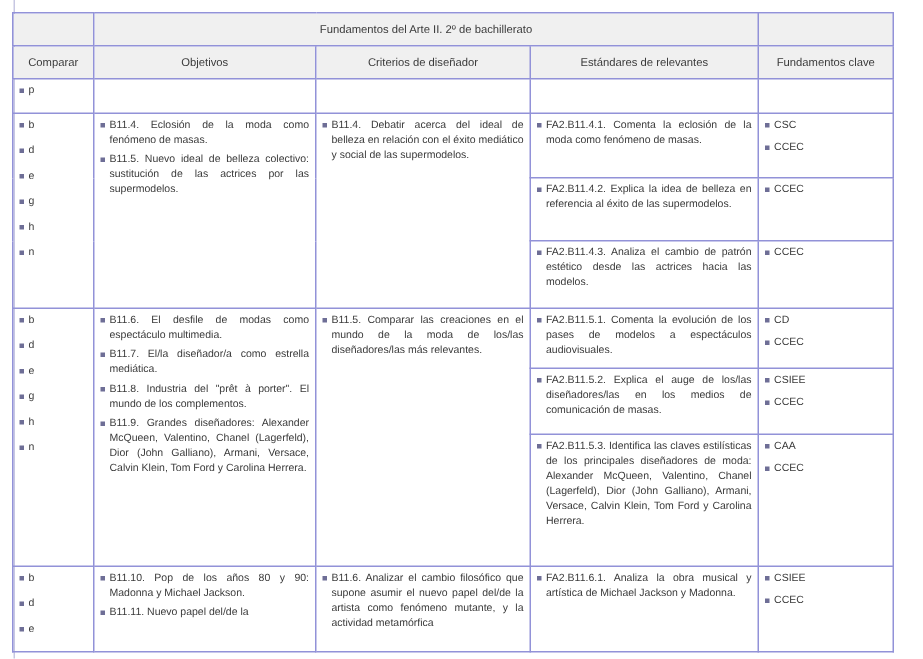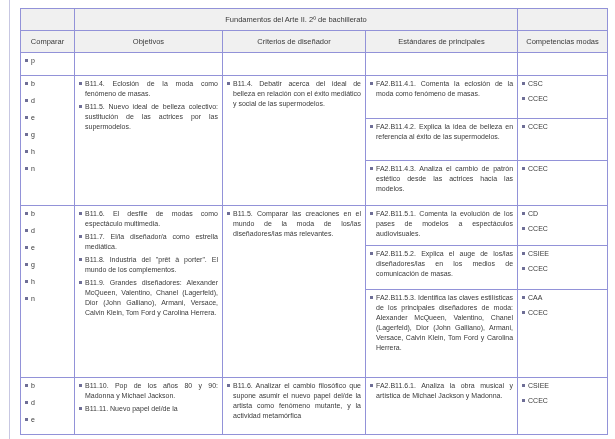--- a/index.html
+++ b/index.html
@@ -10,21 +10,21 @@
     --page-edge:#c7c7e2;
   }
   *{box-sizing:border-box;}
   html,body{margin:0;padding:0;}
   body{
     width:615px;height:439px;background:#ffffff;overflow:hidden;position:relative;
     font-family:"Liberation Sans","DejaVu Sans",sans-serif;color:var(--text);
   }
   .page-edge{position:absolute;left:9px;top:0;width:1px;height:439px;background:var(--page-edge);}
   table.tbl{
-    position:absolute;left:20px;top:8px;width:587px;
+    position:absolute;left:8px;top:8px;width:587px;
     border-collapse:collapse;table-layout:fixed;
   }
   .tbl td{
     border:1px solid var(--border);
     vertical-align:top;
     padding:3px 4px 2px 4px;
     font-size:7px;line-height:10px;
     overflow:hidden;
   }
   .tbl td.hd{
@@ -57,22 +57,22 @@
   <thead>
     <tr style="height:22px">
       <td class="hd"></td>
       <td class="hd" colspan="3">Fundamentos del Arte II. 2º de bachillerato</td>
       <td class="hd"></td>
     </tr>
     <tr style="height:22px">
       <td class="hd">Comparar</td>
       <td class="hd">Objetivos</td>
       <td class="hd">Criterios de diseñador</td>
-      <td class="hd">Estándares de principales</td>
-      <td class="hd">Competencias modas</td>
+      <td class="hd">Estándares de relevantes</td>
+      <td class="hd">Fundamentos clave</td>
     </tr>
   </thead>
   <tbody>
       <tr style="height: 21px;">
         <td rowspan="1">
           <div>
             <div class="li obj">
               <span class="bullet"></span>
               <span class="litext">p</span>
             </div>

